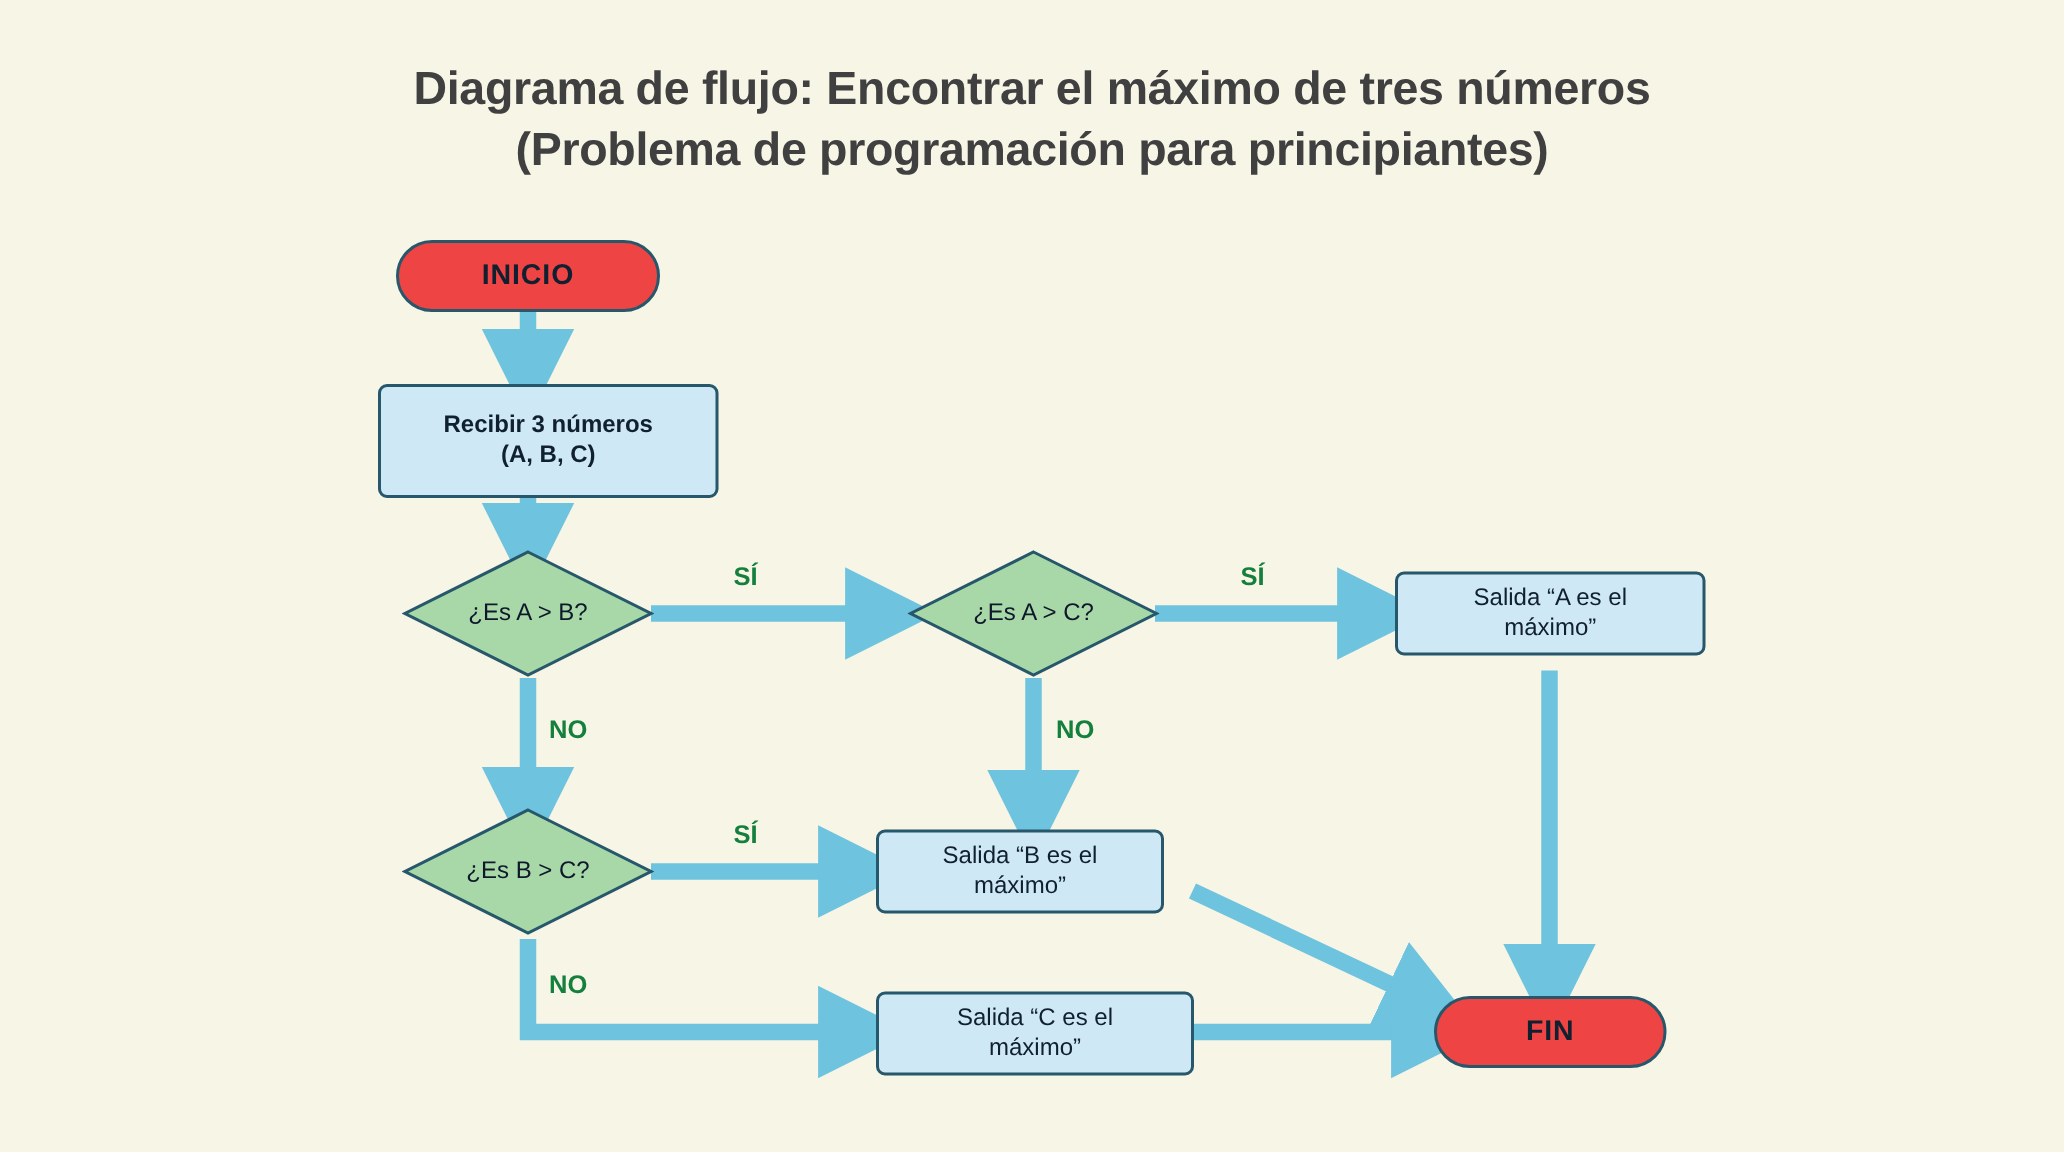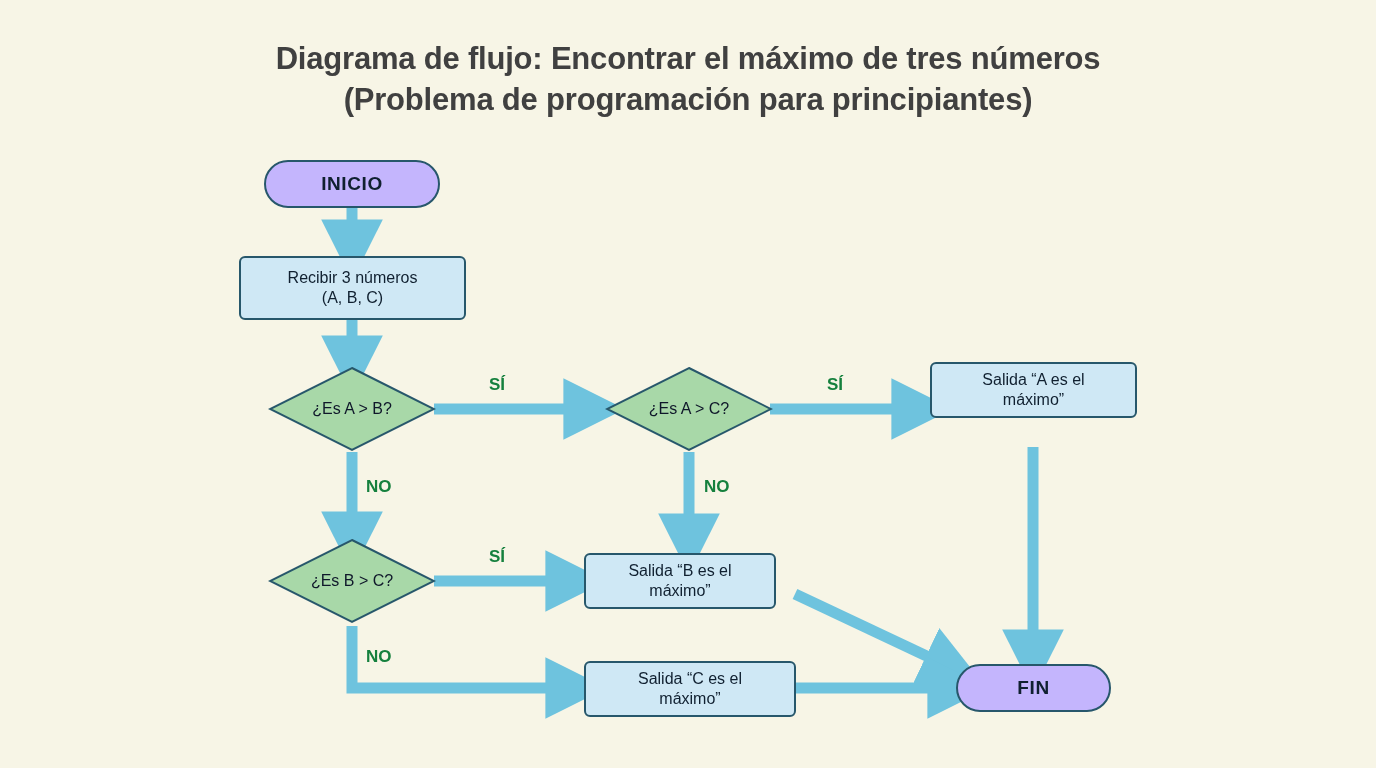--- a/index.html
+++ b/index.html
@@ -43,21 +43,21 @@
     position: absolute;
     box-sizing: border-box;
     display: flex;
     align-items: center;
     justify-content: center;
     text-align: center;
     color: #102030;
     z-index: 3;
   }
   .terminator {
-    background: #c4b5fd;
+    background: #ef4444;
     border: 2px solid #27576b;
     border-radius: 28px;
     font-weight: bold;
     font-size: 19px;
     letter-spacing: 0.6px;
   }
   .process {
     background: #cfe8f5;
     border: 2px solid #27576b;
     border-radius: 6px;
@@ -134,21 +134,21 @@
       <path d="M795,594 L952,668"></path>
 
       <path d="M795,688 L956,688"></path>
     </g>
   </svg>
 
   <div class="node terminator" style="left:264px; top:160px; width:176px; height:48px;">
     <span>INICIO</span>
   </div>
 
-  <div class="node process" style="left:239px; top:256px; width:227px; height:64px; white-space:pre-line;">
+  <div class="node process" style="left:252px; top:256px; width:227px; height:76px; white-space:pre-line;font-weight:bold;">
     <span>Recibir 3 números
 (A, B, C)</span>
   </div>
 
   <div class="decision-wrap" style="left:268px; top:366px; width:168px; height:86px;">
     <svg width="168" height="86" viewBox="0 0 168 86">
       <polygon points="84,2 166,43 84,84 2,43" fill="#a8d8a8" stroke="#27576b" stroke-width="2"></polygon>
     </svg>
     <div class="decision-label">¿Es A &gt; B?</div>
   </div>
@@ -160,21 +160,21 @@
     <div class="decision-label">¿Es A &gt; C?</div>
   </div>
 
   <div class="decision-wrap" style="left:268px; top:538px; width:168px; height:86px;">
     <svg width="168" height="86" viewBox="0 0 168 86">
       <polygon points="84,2 166,43 84,84 2,43" fill="#a8d8a8" stroke="#27576b" stroke-width="2"></polygon>
     </svg>
     <div class="decision-label">¿Es B &gt; C?</div>
   </div>
 
-  <div class="node process" style="left:930px; top:362px; width:207px; height:56px; white-space:pre-line;">
+  <div class="node process" style="left:930px; top:381px; width:207px; height:56px; white-space:pre-line;">
     <span>Salida “A es el
 máximo”</span>
   </div>
 
   <div class="node process" style="left:584px; top:553px; width:192px; height:56px; white-space:pre-line;">
     <span>Salida “B es el
 máximo”</span>
   </div>
 
   <div class="node process" style="left:584px; top:661px; width:212px; height:56px; white-space:pre-line;">

